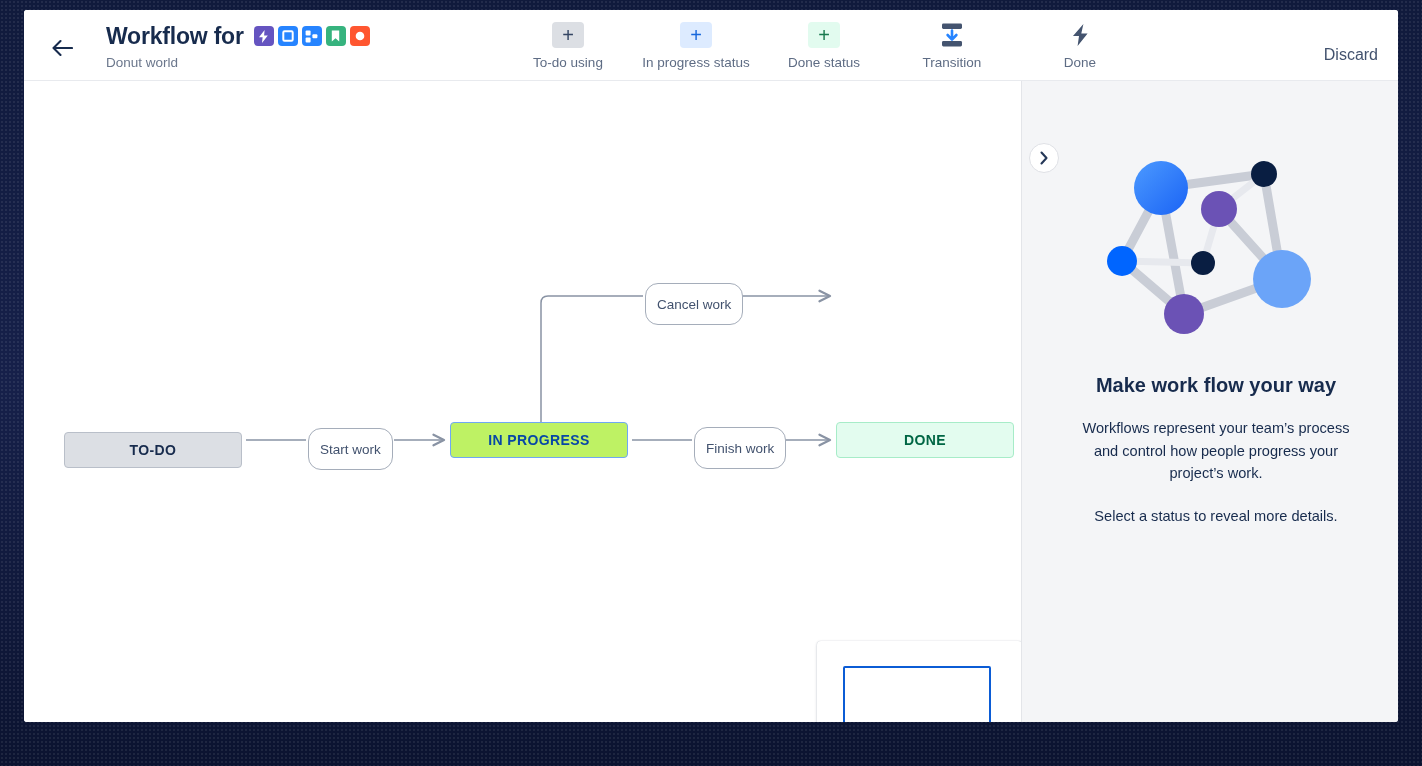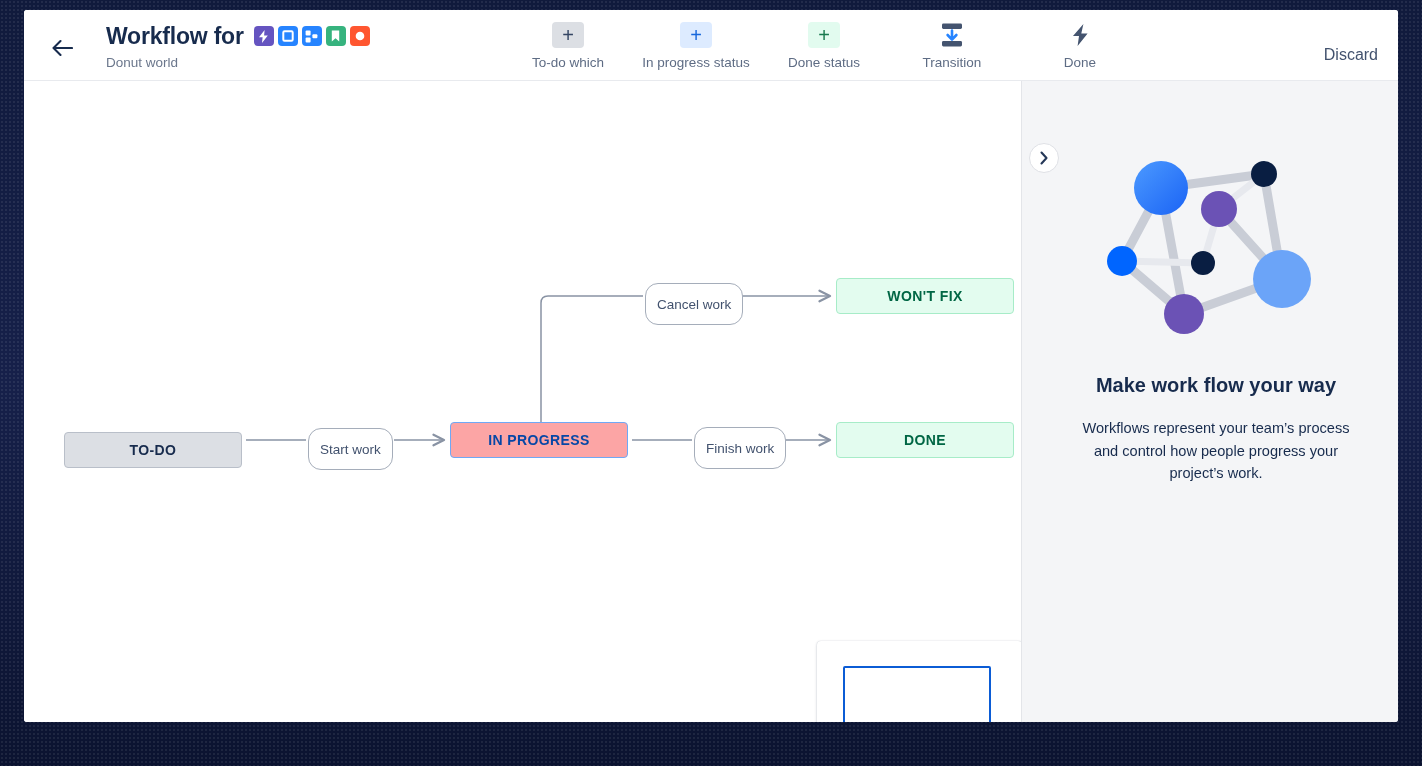--- a/index.html
+++ b/index.html
@@ -159,21 +159,21 @@
     font-weight: bold;
     letter-spacing: 0.4px;
     cursor: pointer;
   }
   .node-todo {
     background: #dcdfe4;
     border: 1px solid #b9bfc9;
     color: #172b4d;
   }
   .node-prog {
-    background: #fca5a5;
+    background: #bef264;
     border: 1px solid #6fa8f5;
     color: #0747a6;
     justify-content: center;
   }
   .node-done {
     background: #e3fcef;
     border: 1px solid #a7ecc8;
     color: #006644;
   }
 
@@ -302,21 +302,21 @@
             </span>
           </span>
         </div>
         <div class="subtitle">Donut world</div>
       </div>
 
       <div id="toolbar">
 
         <div class="tool">
           <div class="tool-badge badge-todo">+</div>
-          <div class="tool-label">To-do which</div>
+          <div class="tool-label">To-do using</div>
         </div>
 
         <div class="tool">
           <div class="tool-badge badge-prog">+</div>
           <div class="tool-label">In progress status</div>
         </div>
 
         <div class="tool">
           <div class="tool-badge badge-done">+</div>
           <div class="tool-label">Done status</div>
@@ -369,23 +369,20 @@
       </svg>
 
       <div class="node node-todo" style="left:40px;top:351px;width:178px;height:36px;">
         <span>TO-DO</span>
       </div>
 
       <div class="node node-prog" style="left:426px;top:341px;width:178px;height:36px;">
         <span>IN PROGRESS</span>
       </div>
 
-      <div class="node node-done" style="left:812px;top:197px;width:178px;height:36px;">
-        <span>WON'T FIX</span>
-      </div>
 
       <div class="node node-done" style="left:812px;top:341px;width:178px;height:36px;">
         <span>DONE</span>
       </div>
 
       <div class="tpill" style="left:284px;top:347px;align-items:center;">
           <span>Start work</span>
         </div>
 
       <div class="tpill" style="left:670px;top:346px;">
@@ -433,16 +430,17 @@
         <circle cx="178" cy="38" r="13" fill="#091e42"></circle>
         <circle cx="133" cy="73" r="18" fill="#6b52b5"></circle>
         <circle cx="36" cy="125" r="15" fill="#0065ff"></circle>
         <circle cx="117" cy="127" r="12" fill="#091e42"></circle>
         <circle cx="196" cy="143" r="29" fill="#6ba4f8"></circle>
         <circle cx="98" cy="178" r="20" fill="#6b52b5"></circle>
       </svg>
 
       <div id="panel-title">Make work flow your way</div>
       <p class="panel-p">Workflows represent your team’s process and control how people progress your project’s work.</p>
+      <p class="panel-p">Select a status to reveal more details.</p>
     </div>
 
   </div>
 </div>
 
 </body></html>

